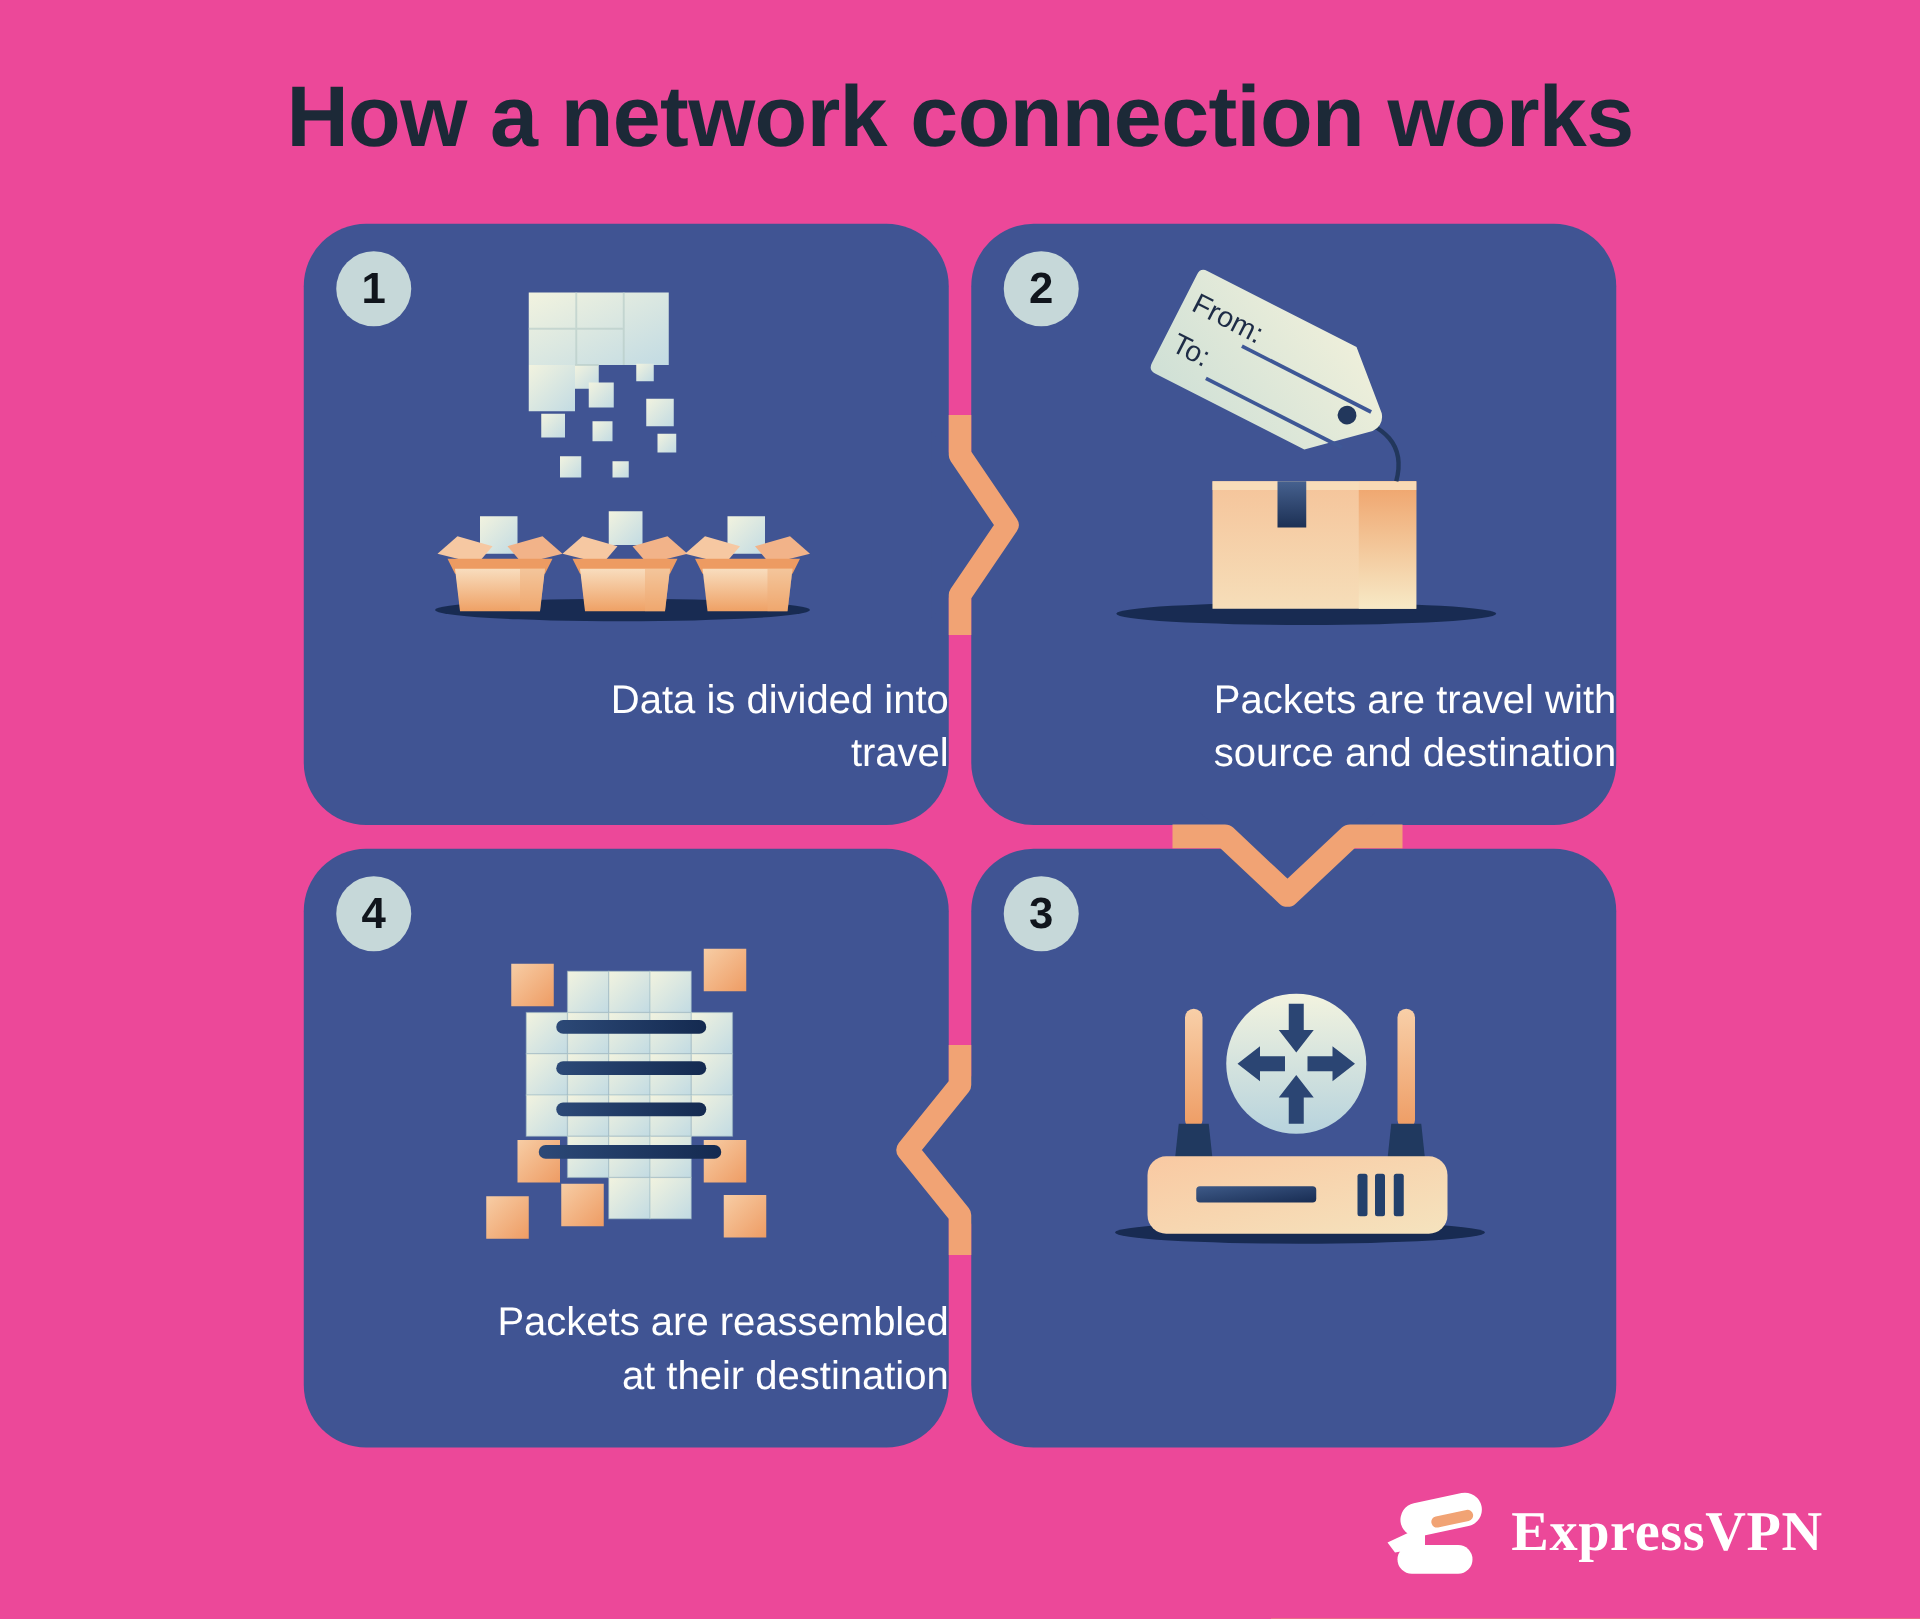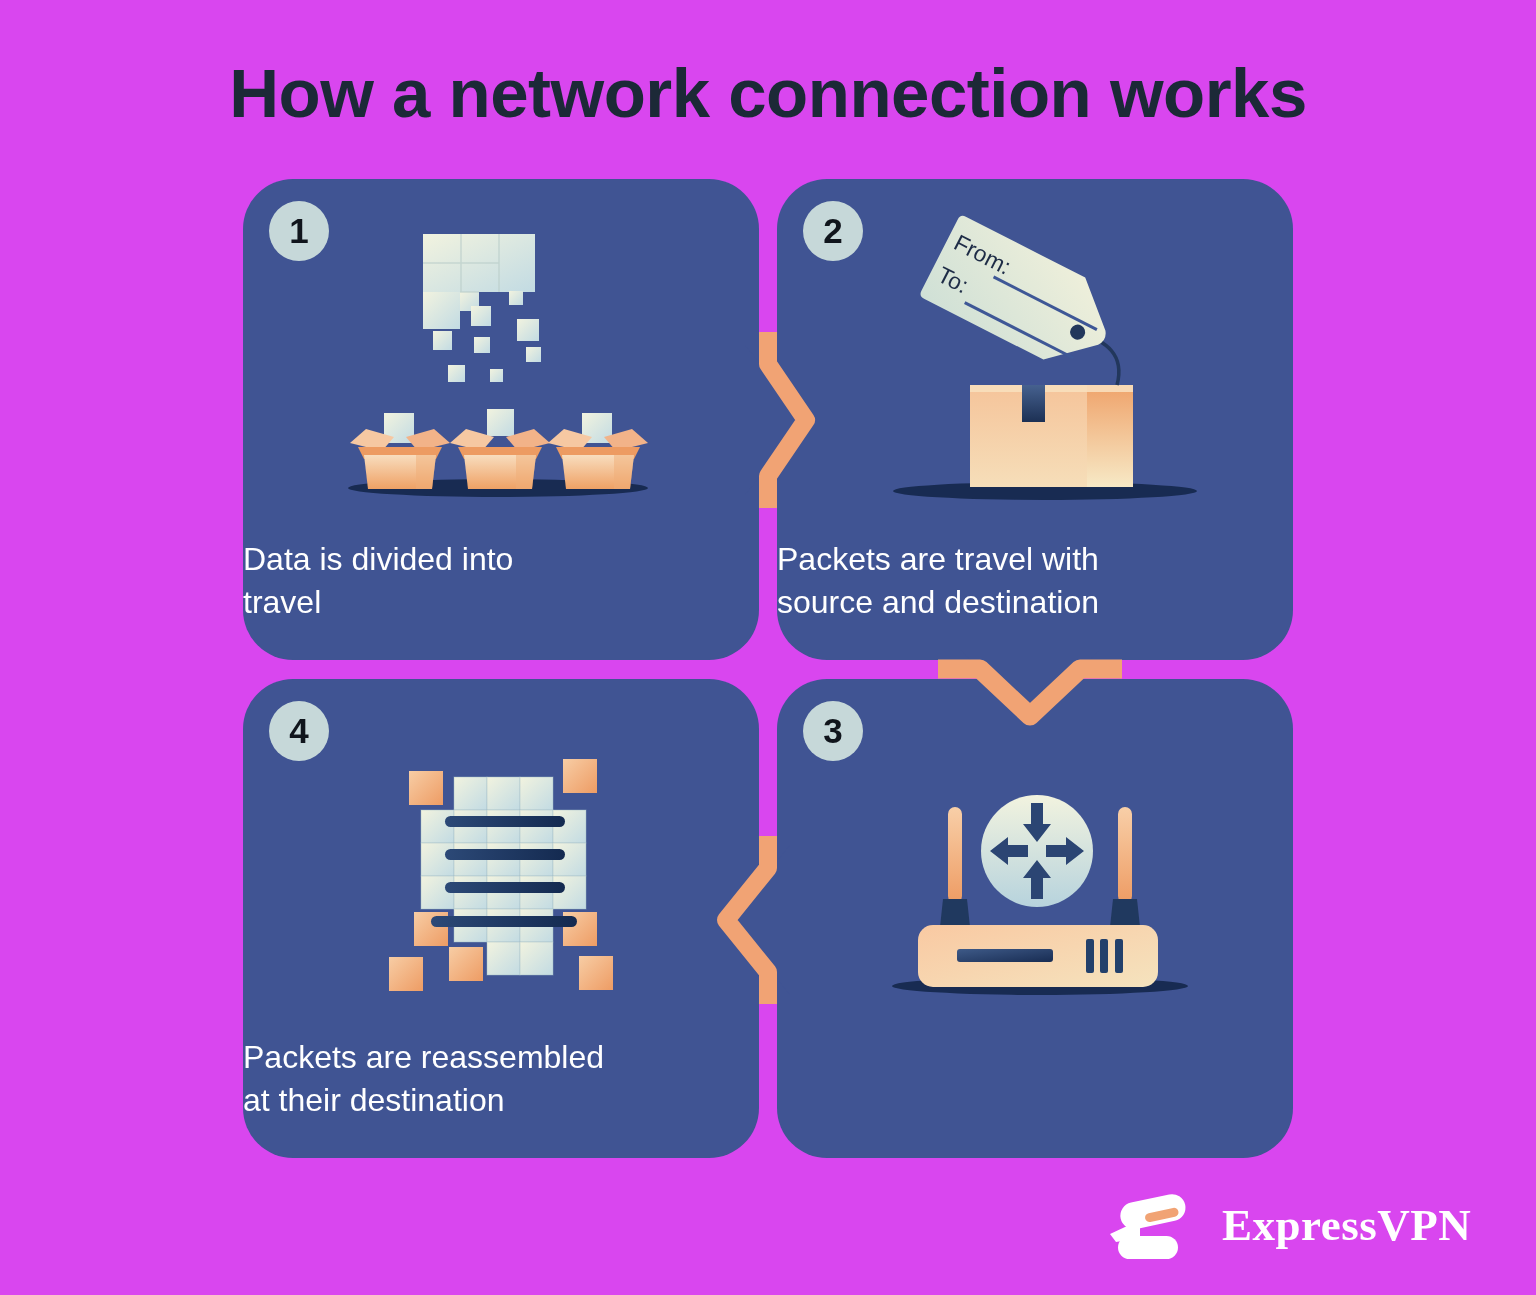--- a/index.html
+++ b/index.html
@@ -1,28 +1,28 @@
 <!DOCTYPE html>
 <html><head>
 <meta charset="utf-8">
 <style>
   html,body{margin:0;padding:0;background:#F1A374;}
-  .canvas{position:relative;width:1536px;height:1295px;background:#d946ef;overflow:hidden;
+  .canvas{position:relative;width:1536px;height:1295px;background:#ec4899;overflow:hidden;
           font-family:"Liberation Sans",sans-serif;}
   .title{position:absolute;top:54px;left:0;width:100%;margin:0;text-align:center;
          font-size:69px;font-weight:800;color:#1C2937;letter-spacing:-0.5px;}
   .panel{position:absolute;background:#405493;border-radius:50px;}
   .illo{position:absolute;left:0;top:0;}
   .badge{position:absolute;left:26px;top:22px;width:60px;height:60px;border-radius:50%;
          background:#C6D8D9;display:flex;align-items:center;justify-content:center;
          font-size:35px;font-weight:700;color:#10151C;}
-  .caption{position:absolute;left:0;right:0;bottom:36px;text-align:left;color:#FFFFFF;
+  .caption{position:absolute;left:0;right:0;bottom:36px;text-align:right;color:#FFFFFF;
            font-size:32px;line-height:43px;font-weight:500;}
   .connectors{position:absolute;left:0;top:0;pointer-events:none;}
-  .footer{position:absolute;left:1106px;top:1190px;display:flex;align-items:center;gap:28px;}
+  .footer{position:absolute;left:1106px;top:1190px;display:flex;align-items:center;gap:15px;}
   .brand{color:#FFFFFF;font-family:"Liberation Serif",serif;font-size:45px;font-weight:700;letter-spacing:0.5px;}
 </style>
 </head>
 <body>
 
 <div class="canvas">
 
   <h1 class="title">How a network connection works</h1>
 
   <div class="panel" style="left:243px;top:179px;width:516px;height:481px">

